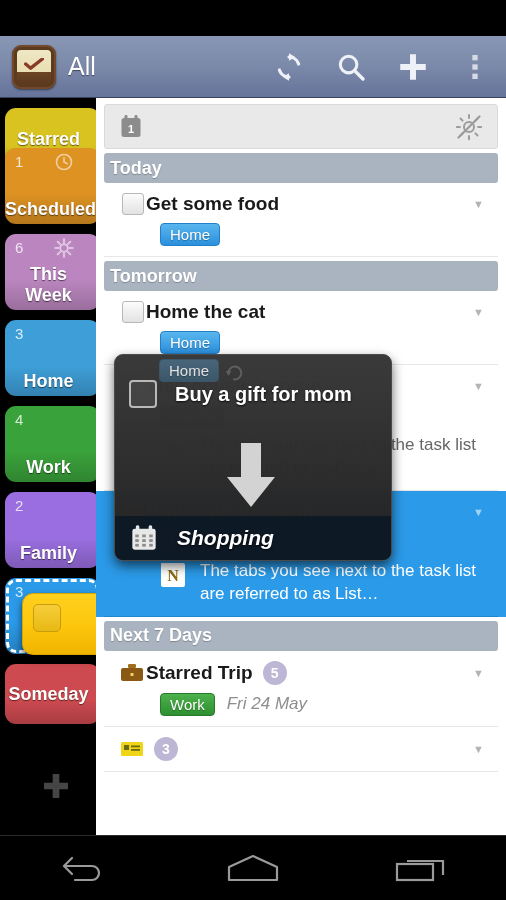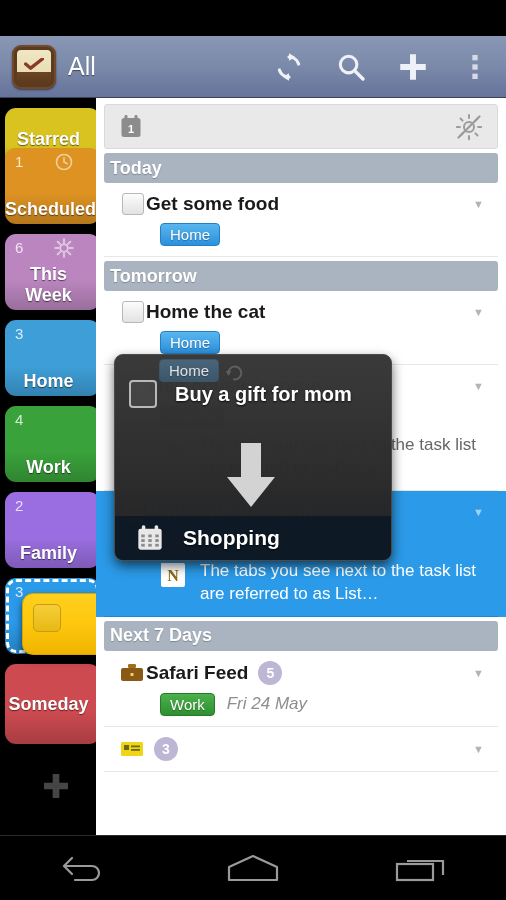--- a/index.html
+++ b/index.html
@@ -157,21 +157,21 @@
   .ov-cbx{
     width:28px;height:28px;border:2px solid #b9b9b9; border-radius:4px;
     background:rgba(255,255,255,.07);
   }
   .ov-tasktitle{ margin-left:18px; font-size:20px; font-weight:bold; color:#fff;
     text-shadow:0 1px 2px rgba(0,0,0,.8); }
   .ov-arrow{ position:absolute; left:108px; top:88px; }
   .ov-bottom{
     position:absolute; left:0; bottom:0; right:0; height:44px;
     background:rgba(12,24,36,.92);
-    display:flex; align-items:center; padding-left:20px;
+    display:flex; align-items:center; padding-left:14px;font-style:italic;
   }
   .ov-listico{ width:30px;height:28px; flex:0 0 auto; }
   .ov-listname{ margin-left:18px; color:#fff; font-size:21px; font-weight:bold;
     text-shadow:0 1px 2px rgba(0,0,0,.8); }
 
   
   #navbar{
     position:absolute; left:0; top:835px; width:506px; height:65px; background:#000;
     border-top:1px solid #2a2a2a;
     display:flex; align-items:center; justify-content:space-around;
@@ -290,21 +290,21 @@
       <span class="tlabel">Work</span>
     </div>
     <div class="tab" style="top: 394px; height: 76px; background: linear-gradient(rgb(154, 110, 224) 0%, rgb(154, 110, 224) 60%, rgba(0, 0, 0, 0.18) 100%), rgb(154, 110, 224);">
       <span class="cnt">2</span>
       <span class="tlabel">Family</span>
     </div>
     <div class="tab droptarget" style="top: 480px; height: 76px; background: linear-gradient(rgb(43, 154, 232) 0%, rgb(43, 154, 232) 60%, rgba(0, 0, 0, 0.18) 100%), rgb(43, 154, 232);">
       <span class="cnt">3</span>
       <span class="tlabel"></span>
     </div>
-    <div class="tab center" style="top: 566px; height: 80px; background: linear-gradient(rgb(204, 74, 80) 0%, rgb(204, 74, 80) 60%, rgba(0, 0, 0, 0.18) 100%), rgb(204, 74, 80);">
+    <div class="tab center" style="top: 566px; height: 60px; background: linear-gradient(rgb(204, 74, 80) 0%, rgb(204, 74, 80) 60%, rgba(0, 0, 0, 0.18) 100%), rgb(204, 74, 80);">
       <span class="tlabel">Someday</span>
     </div>
   </div>
 
 <div id="dragcard">
   <div class="sq"></div>
 </div>
 
 <svg id="addtab" viewBox="0 0 24 24">
   <path d="M12 3 L12 21 M3 12 L21 12" stroke="#9a9a9a" stroke-width="5"></path>
@@ -404,21 +404,21 @@
       </div>
       <div class="sechead">Next 7 Days</div>
       <div class="row">
         <div class="rowinner">
           <div class="rowtop">
             <span class="rowicon"><svg width="24" height="22" viewBox="0 0 24 22">
                 <rect x="1" y="6" width="22" height="13" rx="2" fill="#8a5a14"></rect>
                 <rect x="8" y="2" width="8" height="4" rx="1.2" fill="#a06d1c"></rect>
                 <rect x="10.5" y="11" width="3" height="3" fill="#f0d060"></rect>
               </svg></span>
-            <span class="rowtitle">Safari Feed</span>
+            <span class="rowtitle">Starred Trip</span>
             <span class="badge-count">5</span>
             <span class="caret">▼</span>
           </div>
           <div class="rowmeta">
             <span class="chip work">Work</span>
             <span class="metatext">Fri 24 May</span>
           </div>
         </div>
       </div>
       <div class="row">

